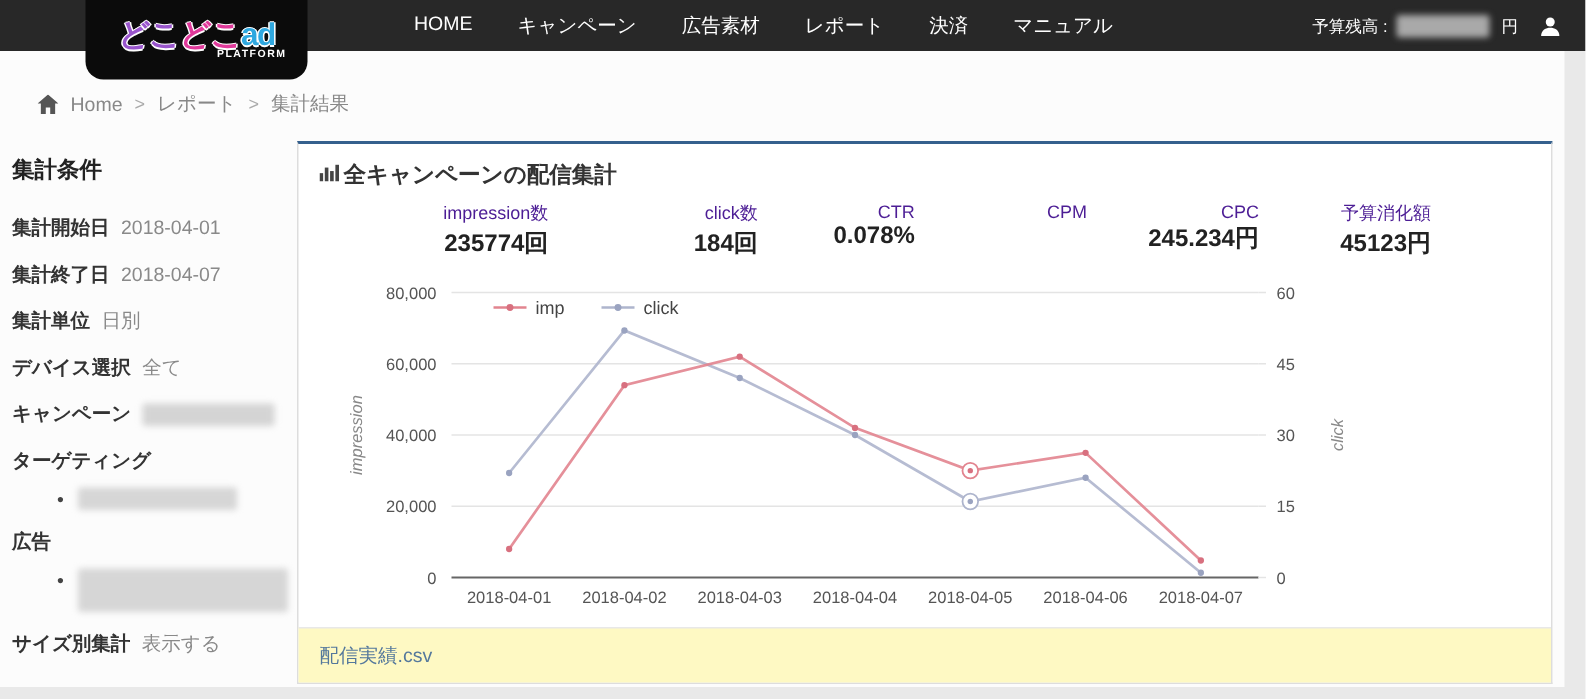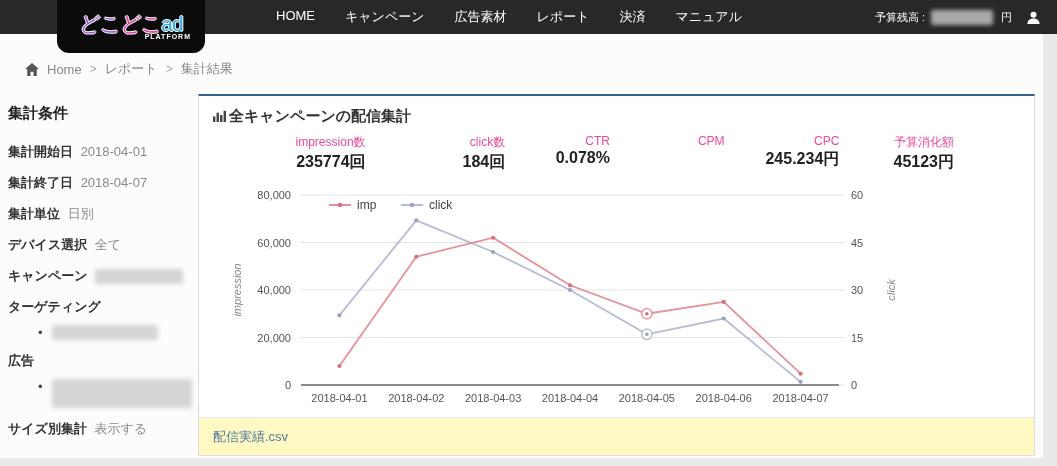--- a/index.html
+++ b/index.html
@@ -11,21 +11,21 @@
   .nav-items { display:flex; gap:30px; margin-left:276px; }
   .nav-item { color:#fff; font-size:13px; cursor:pointer; white-space:nowrap; }
   .nav-right { margin-left:auto; margin-right:16px; display:flex; align-items:center; color:#fff; font-size:11px; }
   .blur-box { display:inline-block; background:#bdbdbd; filter:blur(2px); border-radius:2px; }
   .budget-blur { width:62px; height:15px; margin:0 8px 0 6px; background:#a9a9a9; }
   .user-icon { margin-left:14px; display:flex; align-items:center; cursor:pointer; }
 
   
   .logo { position:absolute; top:0; left:57px; width:148px; height:53px; background:#0b0b0b; z-index:6;
           border-radius:0 0 12px 12px; display:flex; flex-direction:column; align-items:center; justify-content:center; cursor:pointer; }
-  .logo-main { font-size:21px; font-weight:normal; letter-spacing:-1px; line-height:20px;
+  .logo-main { font-size:21px; font-weight:bold; letter-spacing:-1px; line-height:20px;
                text-shadow:1px 0 0 #fff,-1px 0 0 #fff,0 1px 0 #fff,0 -1px 0 #fff;text-align:right; }
   .logo-sub { font-size:7px; color:#fff; letter-spacing:1px; align-self:flex-end; margin:-1px 14px 0 0;
               font-weight:bold; text-shadow:none; }
 
   
   .page { position:absolute; top:34px; left:0; width:1043px; height:424px; background:#fcfcfc; z-index:1; }
 
   
   .breadcrumb { padding:26px 0 0 25px; font-size:13px; color:#888; display:flex; align-items:center; gap:8px; }
   .crumb { cursor:pointer; }
@@ -45,21 +45,21 @@
   .blur2 { width:142px; height:29px; background:#d6d6d6; }
 
   
   .panel { position:absolute; left:198px; top:60px; width:837px; height:362px; background:#fff;
            border:1px solid #ddd; border-top:2px solid #35608d; }
   .panel-header { display:flex; align-items:center; gap:3px; padding:11px 14px 2px 14px; }
   .panel-title { font-size:15px; font-weight:bold; color:#333; }
   .metrics { display:flex; padding:6px 80px 0 0; }
   .metric { text-align:right; }
   .m0{width:167px;} .m1{width:140px;} .m2{width:105px;} .m3{width:115px;} .m4{width:115px;} .m5{width:115px;}
-  .metric-label { font-size:12px; color:#ec4899; }
+  .metric-label { font-size:12px; color:#4c1d95; }
   .metric-value { font-size:16px; font-weight:bold; color:#222; margin-top:1px; }
   .chart-wrap { position:absolute; left:20px; top:86px; }
   .panel-footer { position:absolute; left:0; bottom:0; width:100%; border-top:1px solid #e8e8e8;
                   padding:9px 14px; background:#fef9c3; }
   .csv-link { font-size:13px; color:#54789c; cursor:pointer; text-decoration:none; }
 </style>
 </head>
 <body>
 
 <div class="nav">

